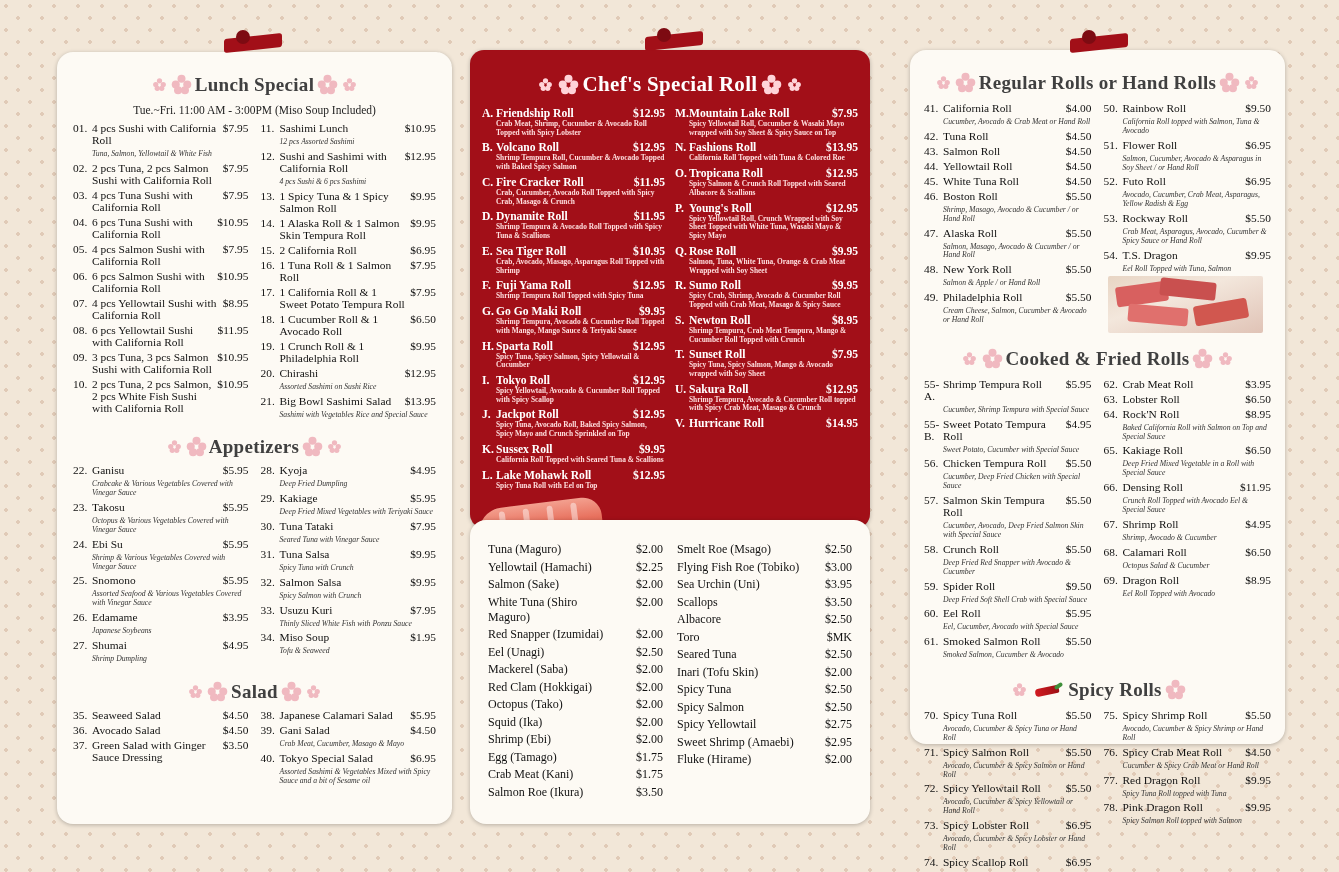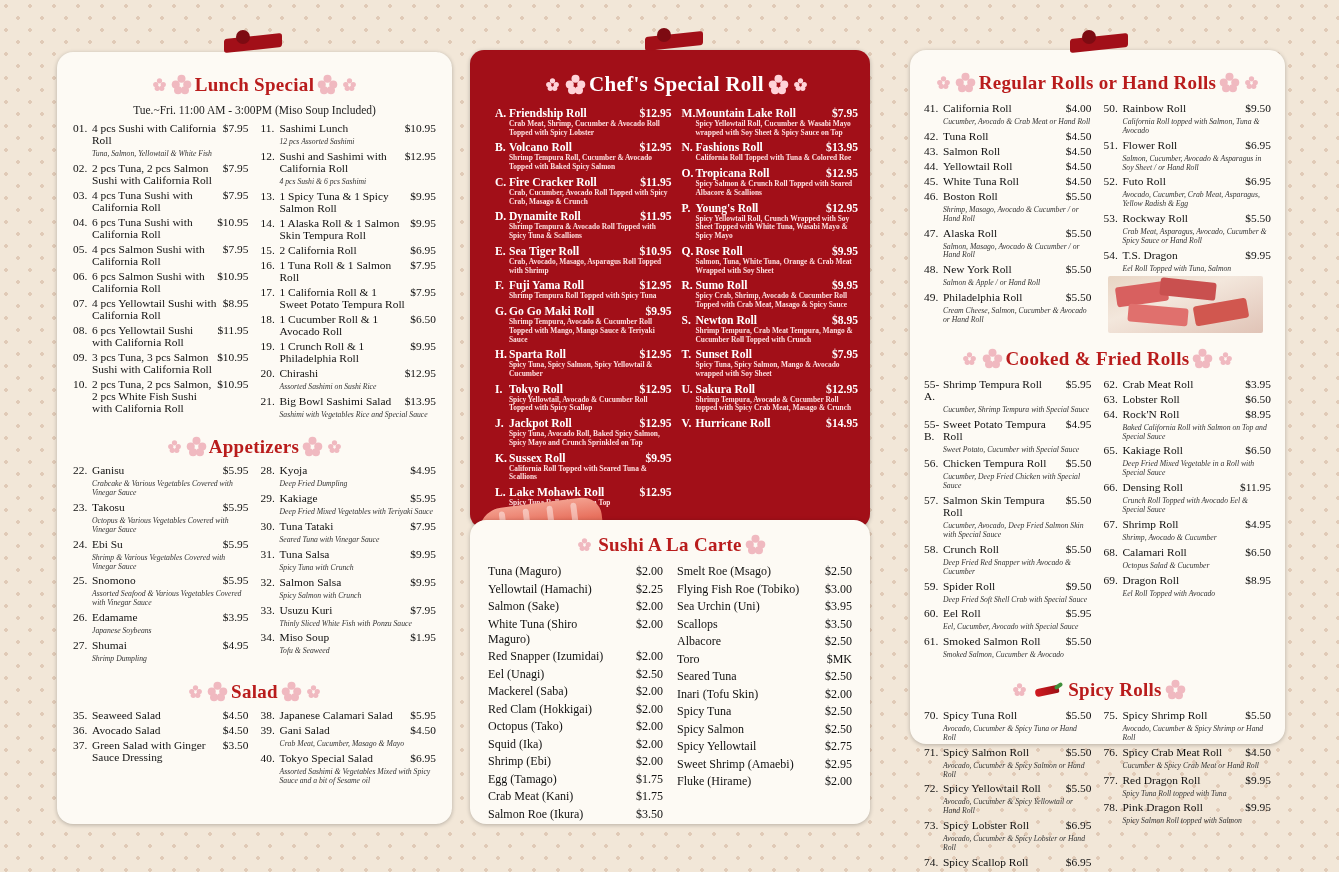--- a/index.html
+++ b/index.html
@@ -36,21 +36,21 @@
     content:"";position:absolute;left:0;top:6px;width:58px;height:14px;
     background:#a20f18;border-radius:3px;
     transform:skewY(-6deg);
   }
   .ribbon:after{
     content:"";position:absolute;left:12px;top:0px;width:14px;height:14px;
     background:#7d0b12;border-radius:50%;
   }
 
   .sect-title{
-    text-align:center;color:#b91c1c;font-weight:bold;
+    text-align:center;color:#404040;font-weight:bold;
     font-size:19px;letter-spacing:.3px;margin:0;
   }
   .flower{
     display:inline-block;width:17px;height:17px;position:relative;vertical-align:-2px;
   }
   .flower span{
     position:absolute;width:7px;height:7px;background:#f0b9c0;border-radius:50%;
   }
   .flower span:nth-child(1){left:5px;top:0;}
   .flower span:nth-child(2){left:0;top:5px;}
@@ -494,21 +494,21 @@
               </div>
               <div class="desc">Assorted Sashimi &amp; Vegetables Mixed with Spicy Sauce and a bit of Sesame oil</div>
             </li>
           </ul>
         </div>
     </div>
   </div>
 </div>
 
 <div class="panel" id="center-panel-top">
-  <div style="padding:22px 0 10px 13px;">
+  <div style="padding:22px 0 10px 0;">
     <h2 class="sect-title">
       <span class="flower sm"><span></span><span></span><span></span><span></span><span></span></span>
       <span class="flower lg"><span></span><span></span><span></span><span></span><span></span></span>
       <span>Chef's Special Roll</span>
       <span class="flower lg"><span></span><span></span><span></span><span></span><span></span></span>
       <span class="flower sm"><span></span><span></span><span></span><span></span><span></span></span>
     </h2>
     <div style="height:10px"></div>
     <div class="chef-cols">
       <div class="chef-col" id="chef-left">
@@ -699,25 +699,20 @@
     <span class="stripe" style="left:22px"></span>
     <span class="stripe" style="left:46px"></span>
     <span class="stripe" style="left:70px"></span>
     <span class="stripe" style="left:94px"></span>
   </div>
   <div class="rice"></div>
 </div>
 
 <div class="panel" id="center-panel-bottom">
   <div style="padding:14px 0 10px 0;">
-    <h2 class="sect-title">
-      <span class="flower sm"><span></span><span></span><span></span><span></span><span></span></span>
-      <span>Sushi A La Carte</span>
-      <span class="flower lg"><span></span><span></span><span></span><span></span><span></span></span>
-    </h2>
     <div style="height:8px"></div>
     <div class="alc-cols">
       <div class="alc-col" id="alc-left">
           <div class="alc-row">
             <span class="alc-nm">Tuna (Maguro)</span>
             <span class="alc-pr">$2.00</span>
           </div>
           <div class="alc-row">
             <span class="alc-nm">Yellowtail (Hamachi)</span>
             <span class="alc-pr">$2.25</span>

